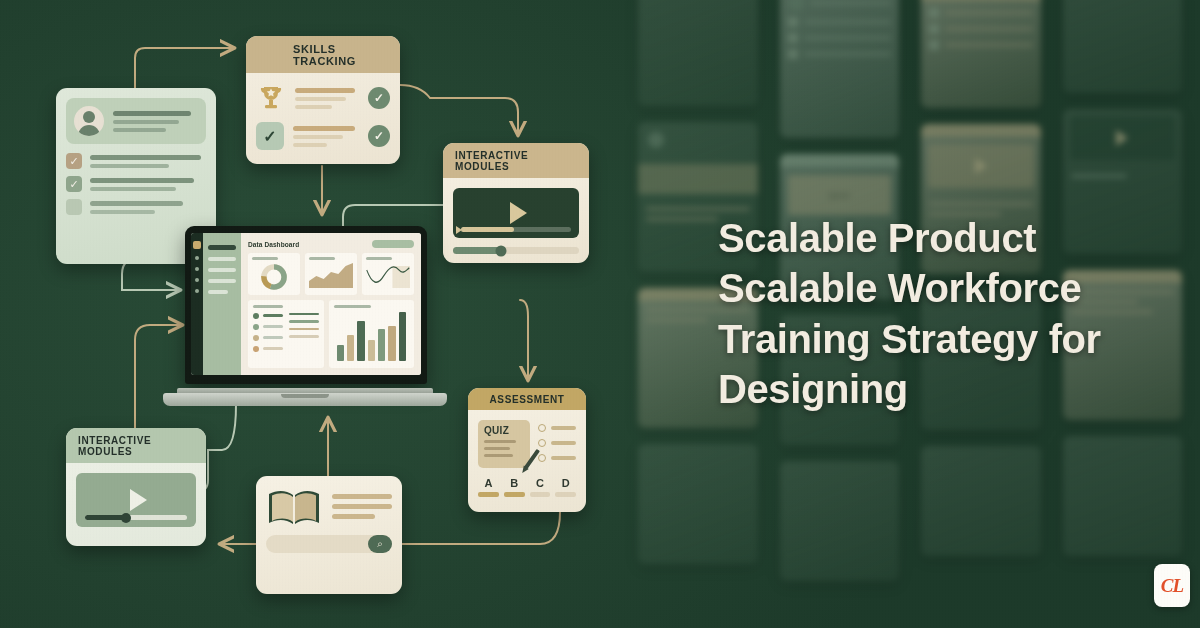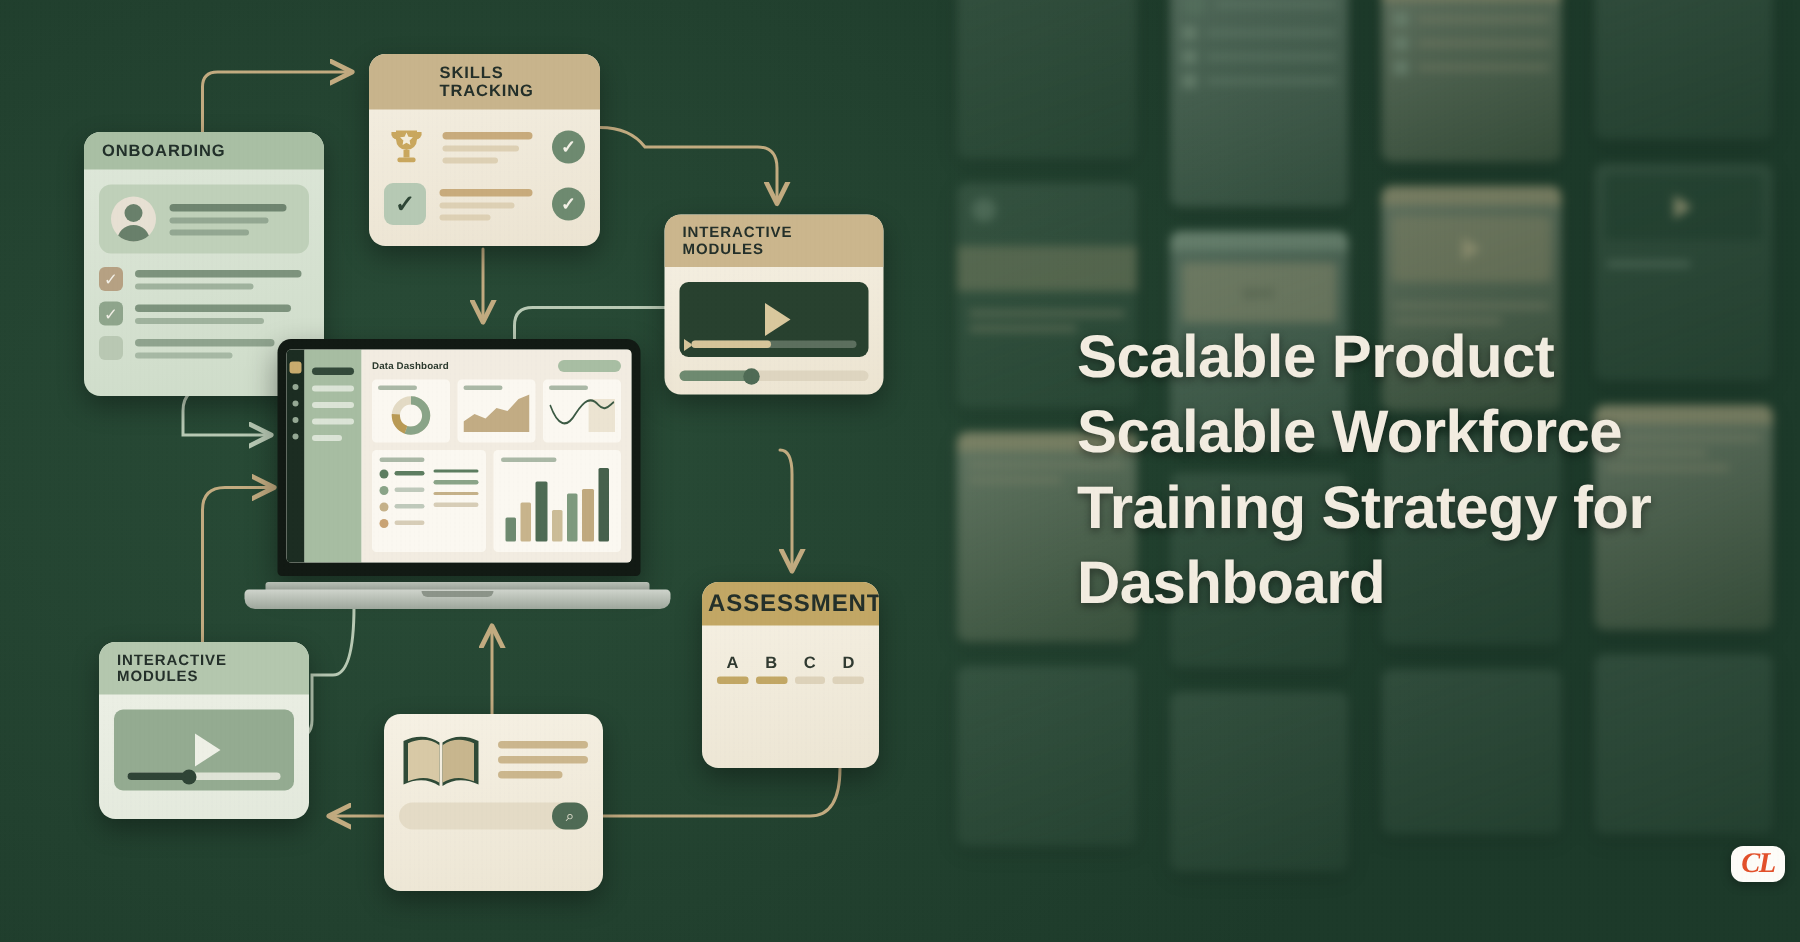--- a/index.html
+++ b/index.html
@@ -53,21 +53,21 @@
 
   
   #title {
     position:absolute; left:718px; top:213px; width:450px;
     color:#f2ece0; font-size:40px; line-height:1.26; font-weight:bold;
     letter-spacing:-.4px; text-shadow: 0 2px 6px rgba(0,0,0,.42);
   }
 
   
   #logo {
-    position:absolute; left:1154px; top:564px; width:36px; height:24px;
+    position:absolute; left:1154px; top:564px; width:36px; height:43px;
     border-radius:8px; background:#fdfcf8; box-shadow:0 2px 7px rgba(0,0,0,.3);
     display:flex; align-items:center; justify-content:center;
   }
   #logo span {
     font-family:"Liberation Serif", serif; font-style:italic; font-weight:bold;
     font-size:19px; color:#e2502a; letter-spacing:-1px;
   }
 
   
   .card {
@@ -151,21 +151,21 @@
   .kb-lines { flex:1; display:flex; flex-direction:column; gap:5px; }
   #kb-search { margin-top:9px; height:18px; border-radius:9px; background:#e4dbc6;
     position:relative; display:flex; align-items:center; }
   #kb-search .mag { position:absolute; right:0; top:0; width:24px; height:18px;
     border-radius:9px; background:#4f6b55; display:flex;align-items:center;justify-content:center;
     color:#e8e3d4; font-size:10px; }
 
   
   #card-assess { left:468px; top:388px; width:118px; height:124px;
     background: linear-gradient(170deg,#f6f1e4,#ece5d3); }
-  #card-assess .title { background:#c2a765; font-size:16px; text-align:center; padding:6px 4px 5px;}
+  #card-assess .title { background:#c2a765; font-size:10px; text-align:center; padding:6px 4px 5px;}
   #as-row { display:flex; gap:8px; }
   #as-paper { width:52px;height:48px;border-radius:5px;background:#d6c6a1; flex:none;
     position:relative; padding:5px 6px;}
   #as-paper .q { font-size:10px; font-weight:bold; color:#2e3a30; letter-spacing:.3px;}
   #as-paper .pl { height:3px;border-radius:2px;background:#ab9a76;margin-top:4px;}
   #as-pencil { position:absolute; right:-4px; bottom:-2px; width:4px; height:22px;
     background:#3a4a3c; transform:rotate(35deg); border-radius:1px; }
   #as-pencil::after{content:"";position:absolute;left:-1px;bottom:-6px;width:0;height:0;
     border-left:3px solid transparent;border-right:3px solid transparent;border-top:7px solid #3a4a3c;}
   .as-opts { flex:1; display:flex; flex-direction:column; gap:7px; padding-top:4px; }
@@ -361,21 +361,20 @@
 
       <path d="M328,476 L328,420" stroke="#c2ab80" marker-end="url(#ah-tan)"></path>
 
       <path d="M560,512 Q560,544 540,544 L222,544" stroke="#c2ab80" marker-end="url(#ah-tan)"></path>
 
       <path d="M236,404 Q236,450 222,450 L208,450 L208,480 Q208,492 196,492 L100,492" stroke="#b8c9b4" marker-end="url(#ah-grn)"></path>
     </g>
   </svg>
 
   <div class="card" id="card-onboarding">
-    <div class="title">ONBOARDING</div>
     <div class="body">
       <div id="ob-profile">
         <div id="ob-avatar"></div>
         <div class="ob-pl">
           <div class="ln" style="width:92%;background:#6f8570"></div>
           <div class="ln" style="width:78%;background:#93a792;height:4px"></div>
           <div class="ln" style="width:62%;background:#93a792;height:4px"></div>
         </div>
       </div>
       <div id="ob-list">
@@ -486,20 +485,43 @@
       </div>
       <div id="kb-search">
         <span class="mag">⌕</span>
       </div>
     </div>
   </div>
 
   <div class="card" id="card-assess">
     <div class="title">ASSESSMENT</div>
     <div class="body">
+      <div id="as-row">
+        <div id="as-paper">
+          <div class="q">QUIZ</div>
+          <div class="pl" style="width:80%"></div>
+          <div class="pl" style="width:65%"></div>
+          <div class="pl" style="width:72%"></div>
+          <div id="as-pencil"></div>
+        </div>
+        <div class="as-opts">
+          <div class="as-opt">
+              <span class="as-radio"></span>
+              <span class="as-optline"></span>
+            </div>
+          <div class="as-opt">
+              <span class="as-radio"></span>
+              <span class="as-optline"></span>
+            </div>
+          <div class="as-opt">
+              <span class="as-radio"></span>
+              <span class="as-optline"></span>
+            </div>
+        </div>
+      </div>
       <div id="as-abcd">
         <div class="as-ans">
             <span>A</span>
             <i></i>
           </div>
         <div class="as-ans">
             <span>B</span>
             <i></i>
           </div>
         <div class="as-ans muted">
@@ -614,21 +636,21 @@
       </div>
     </div>
     <div id="deck"></div>
     <div id="base"></div>
   </div>
 
   <div id="title">
     <div>Scalable Product</div>
     <div>Scalable Workforce</div>
     <div>Training Strategy for</div>
-    <div>Dashboard</div>
+    <div>Designing</div>
   </div>
 
   <div id="logo">
     <span>CL</span>
   </div>
 
   <div class="noise"></div>
 </div>
 
 </body></html>

